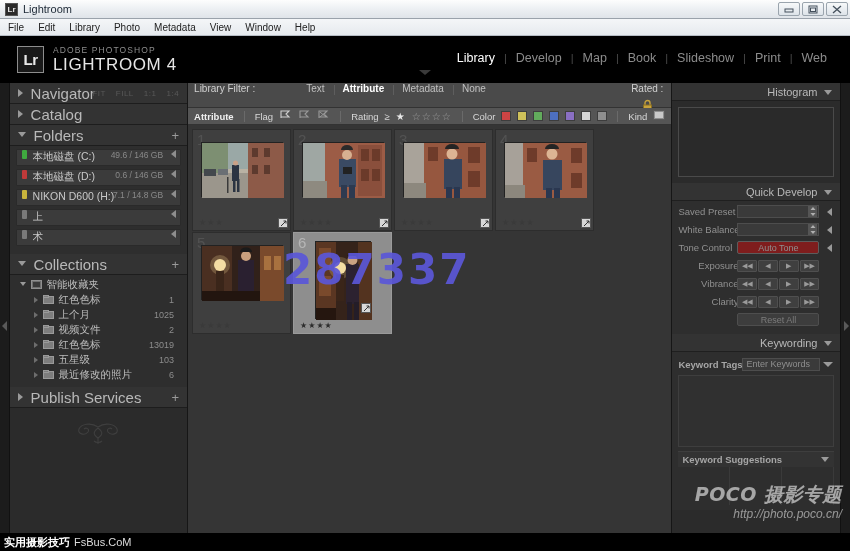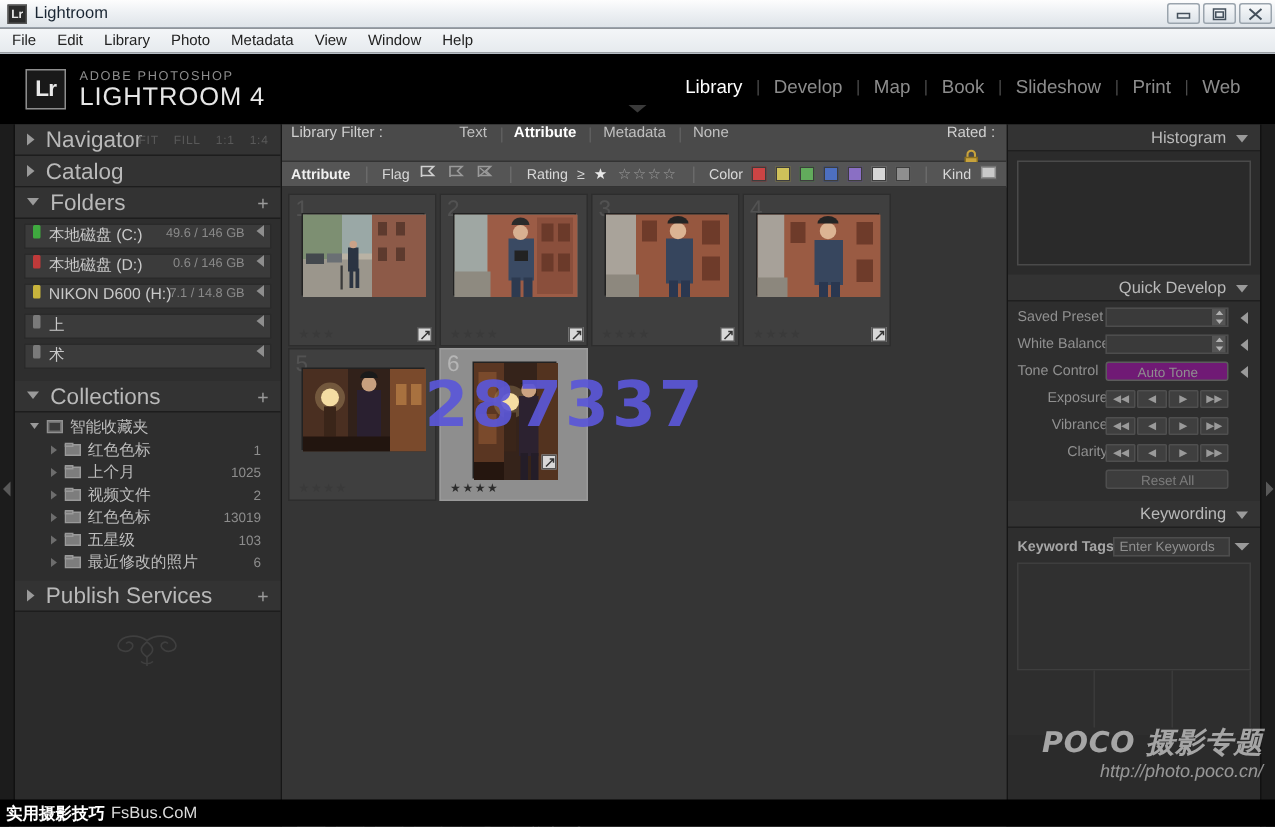--- a/index.html
+++ b/index.html
@@ -269,21 +269,21 @@
     width: 9px; height: 11px; background: #555; margin-right: 1px;
     display: flex; flex-direction: column; align-items: center; justify-content: center;
   }
   .qd-arrow {
     position: absolute; right: 2px; width: 0; height: 0;
     border-top: 4px solid transparent; border-bottom: 4px solid transparent;
     border-right: 5px solid #9a9a9a;
   }
   .autotone {
     position: absolute; right: 15px; width: 82px; height: 13px;
-    background: #701a75; border: 1px solid #5c5c5c; border-radius: 2px;
+    background: #7f1d1d; border: 1px solid #5c5c5c; border-radius: 2px;
     font-size: 9px; color: #8f8f8f; display: flex;
     align-items: center; justify-content: center;
   }
   .nudge {
     position: absolute; right: 15px; width: 82px; height: 12px;
     display: flex; gap: 1px;
   }
   .nbtn {
     flex: 1; background: #3f3f3f; border: 1px solid #4f4f4f;
     font-size: 7px; color: #9a9a9a; display: flex;
@@ -922,20 +922,24 @@
         <span class="t">Keywording</span>
         <span class="tw"></span>
       </div>
       <div class="kw-box">
         <div class="kw-row">
           <span class="kw-lbl">Keyword Tags</span>
           <div class="kw-input">Enter Keywords</div>
           <div class="qd-arrow" style="border-right:none;border-left:5px solid transparent;border-right:5px solid transparent;border-top:5px solid #9a9a9a;right:1px;top:5px"></div>
         </div>
         <div class="kw-area"></div>
+        <div class="kw-sugg">
+          <span class="kw-lbl">Keyword Suggestions</span>
+          <span style="position:absolute;right:5px;width:0;height:0;border-left:4px solid transparent;border-right:4px solid transparent;border-top:5px solid #9a9a9a"></span>
+        </div>
         <div class="sugg-grid">
           <div></div>
           <div></div>
           <div></div>
         </div>
       </div>
 
       <div class="syncrow">
 
         <div class="syncbtn">Sync Settings</div>

